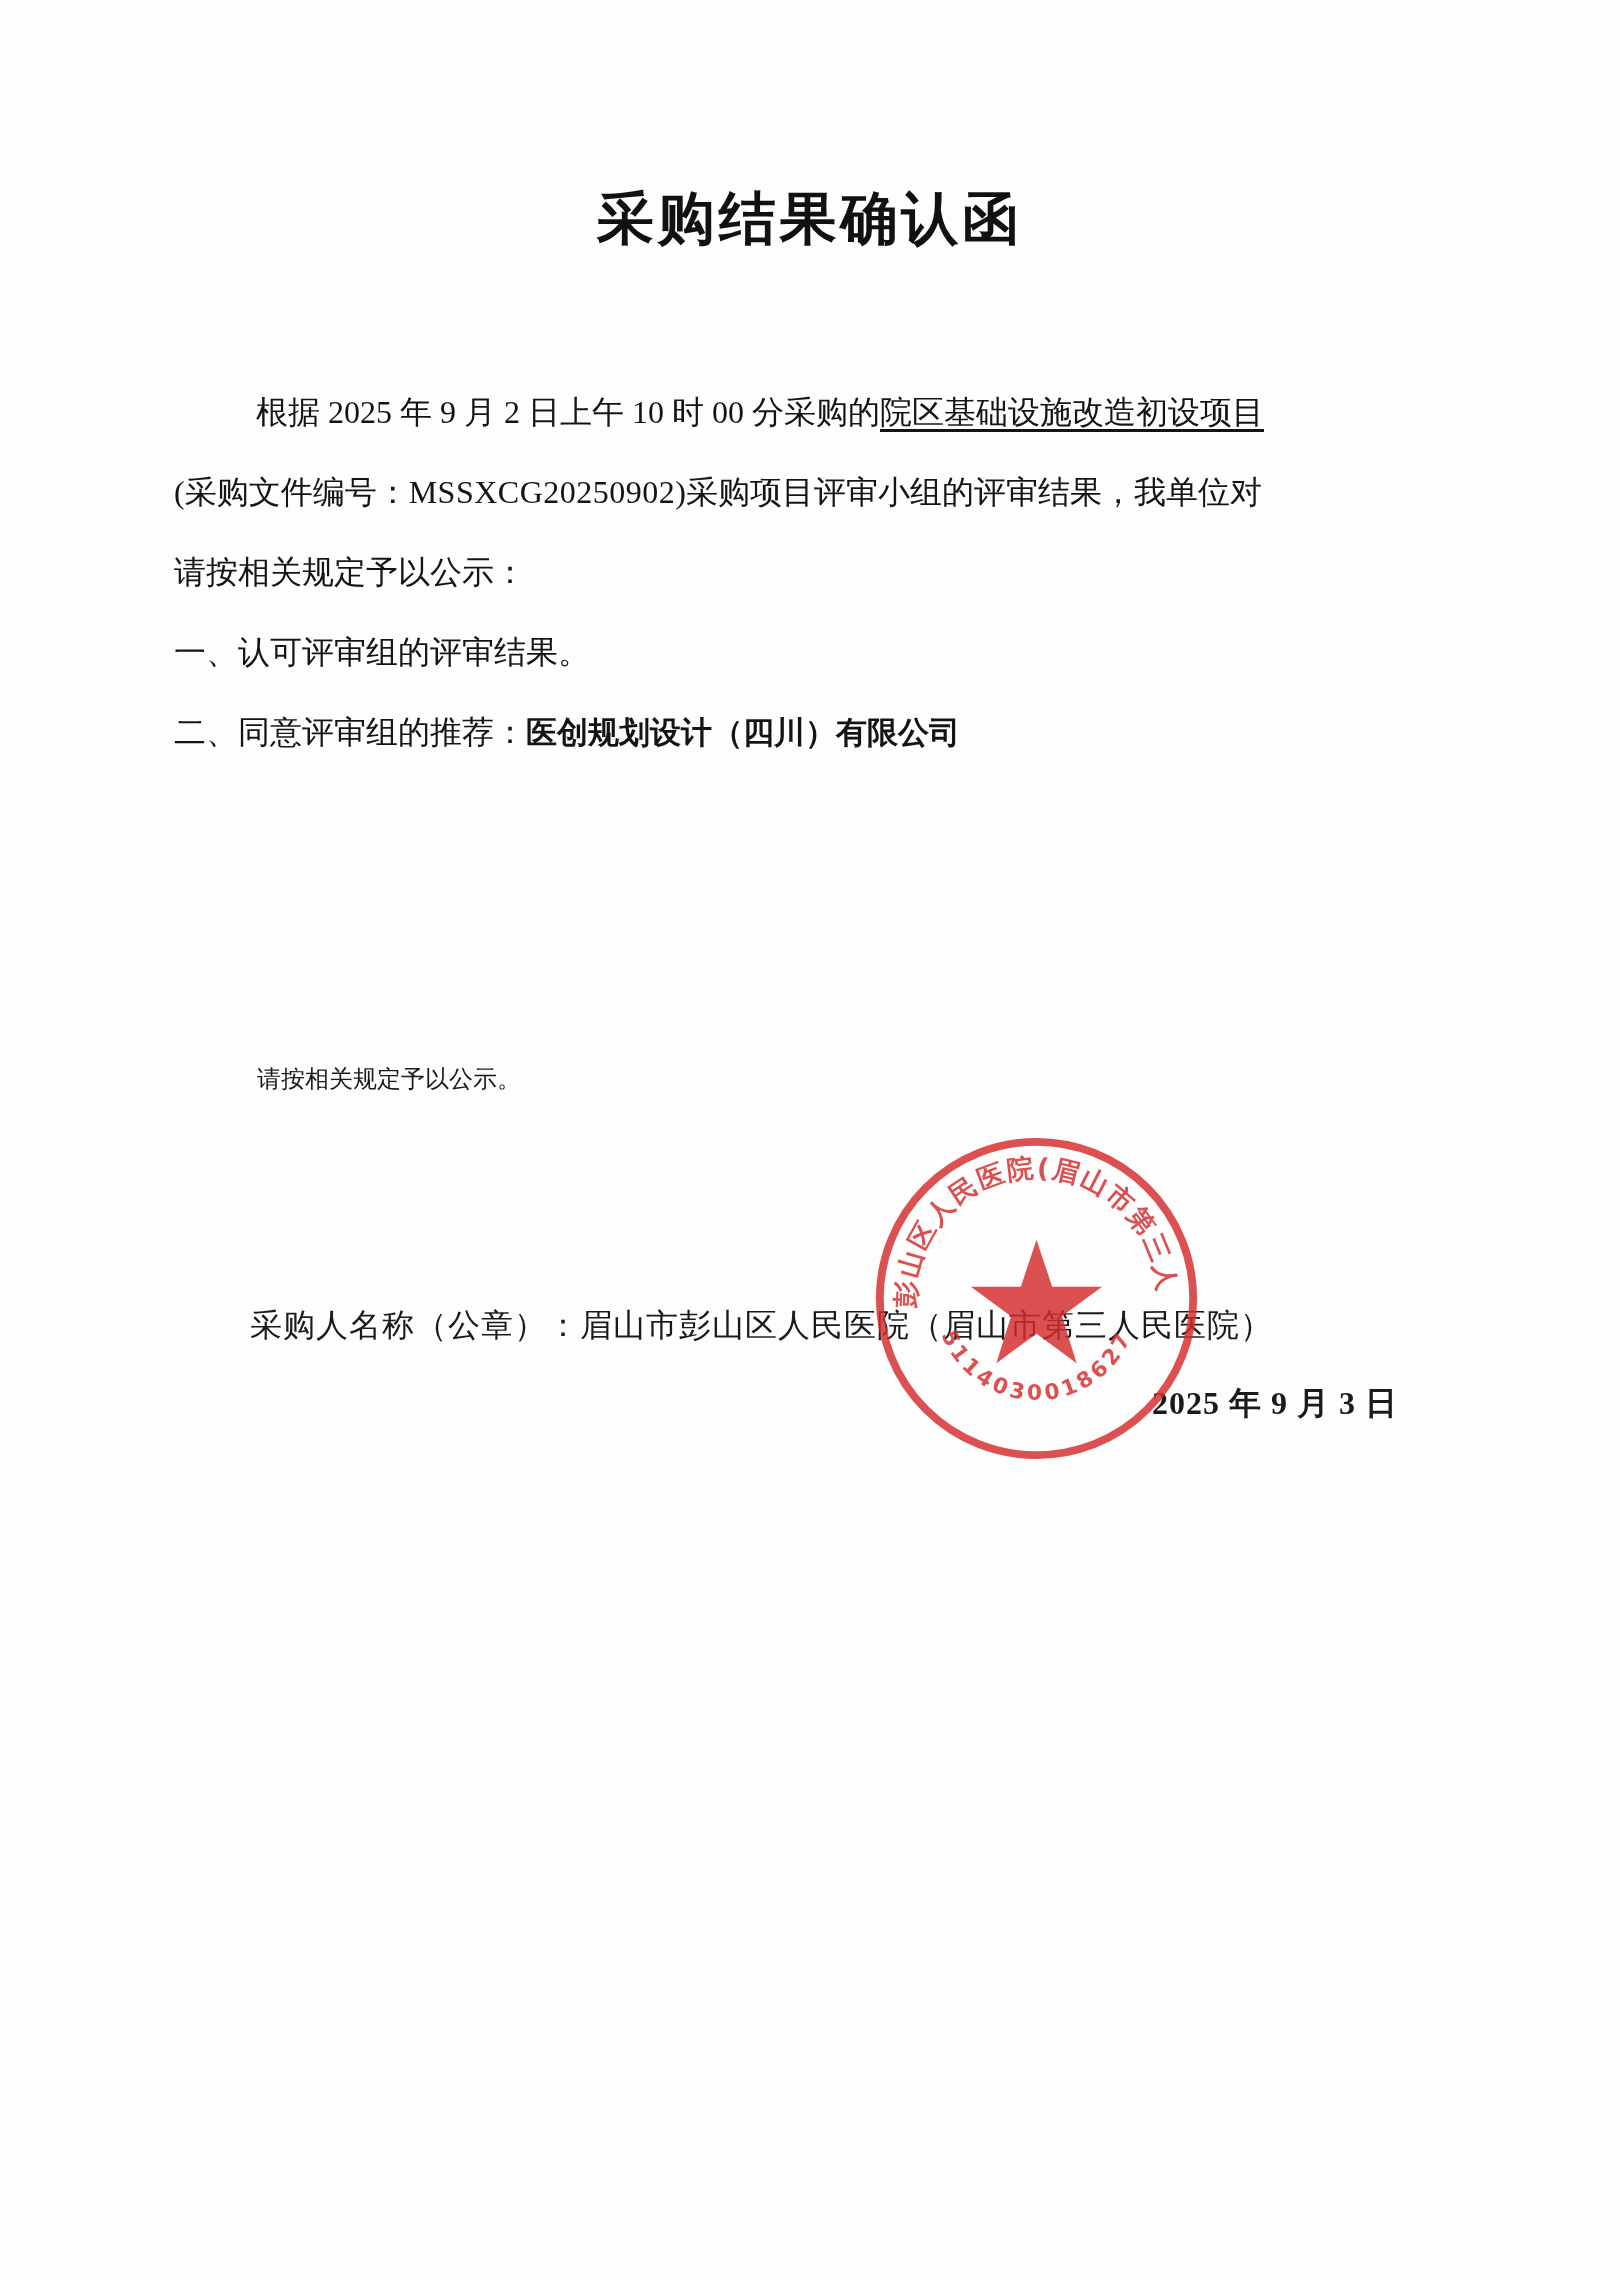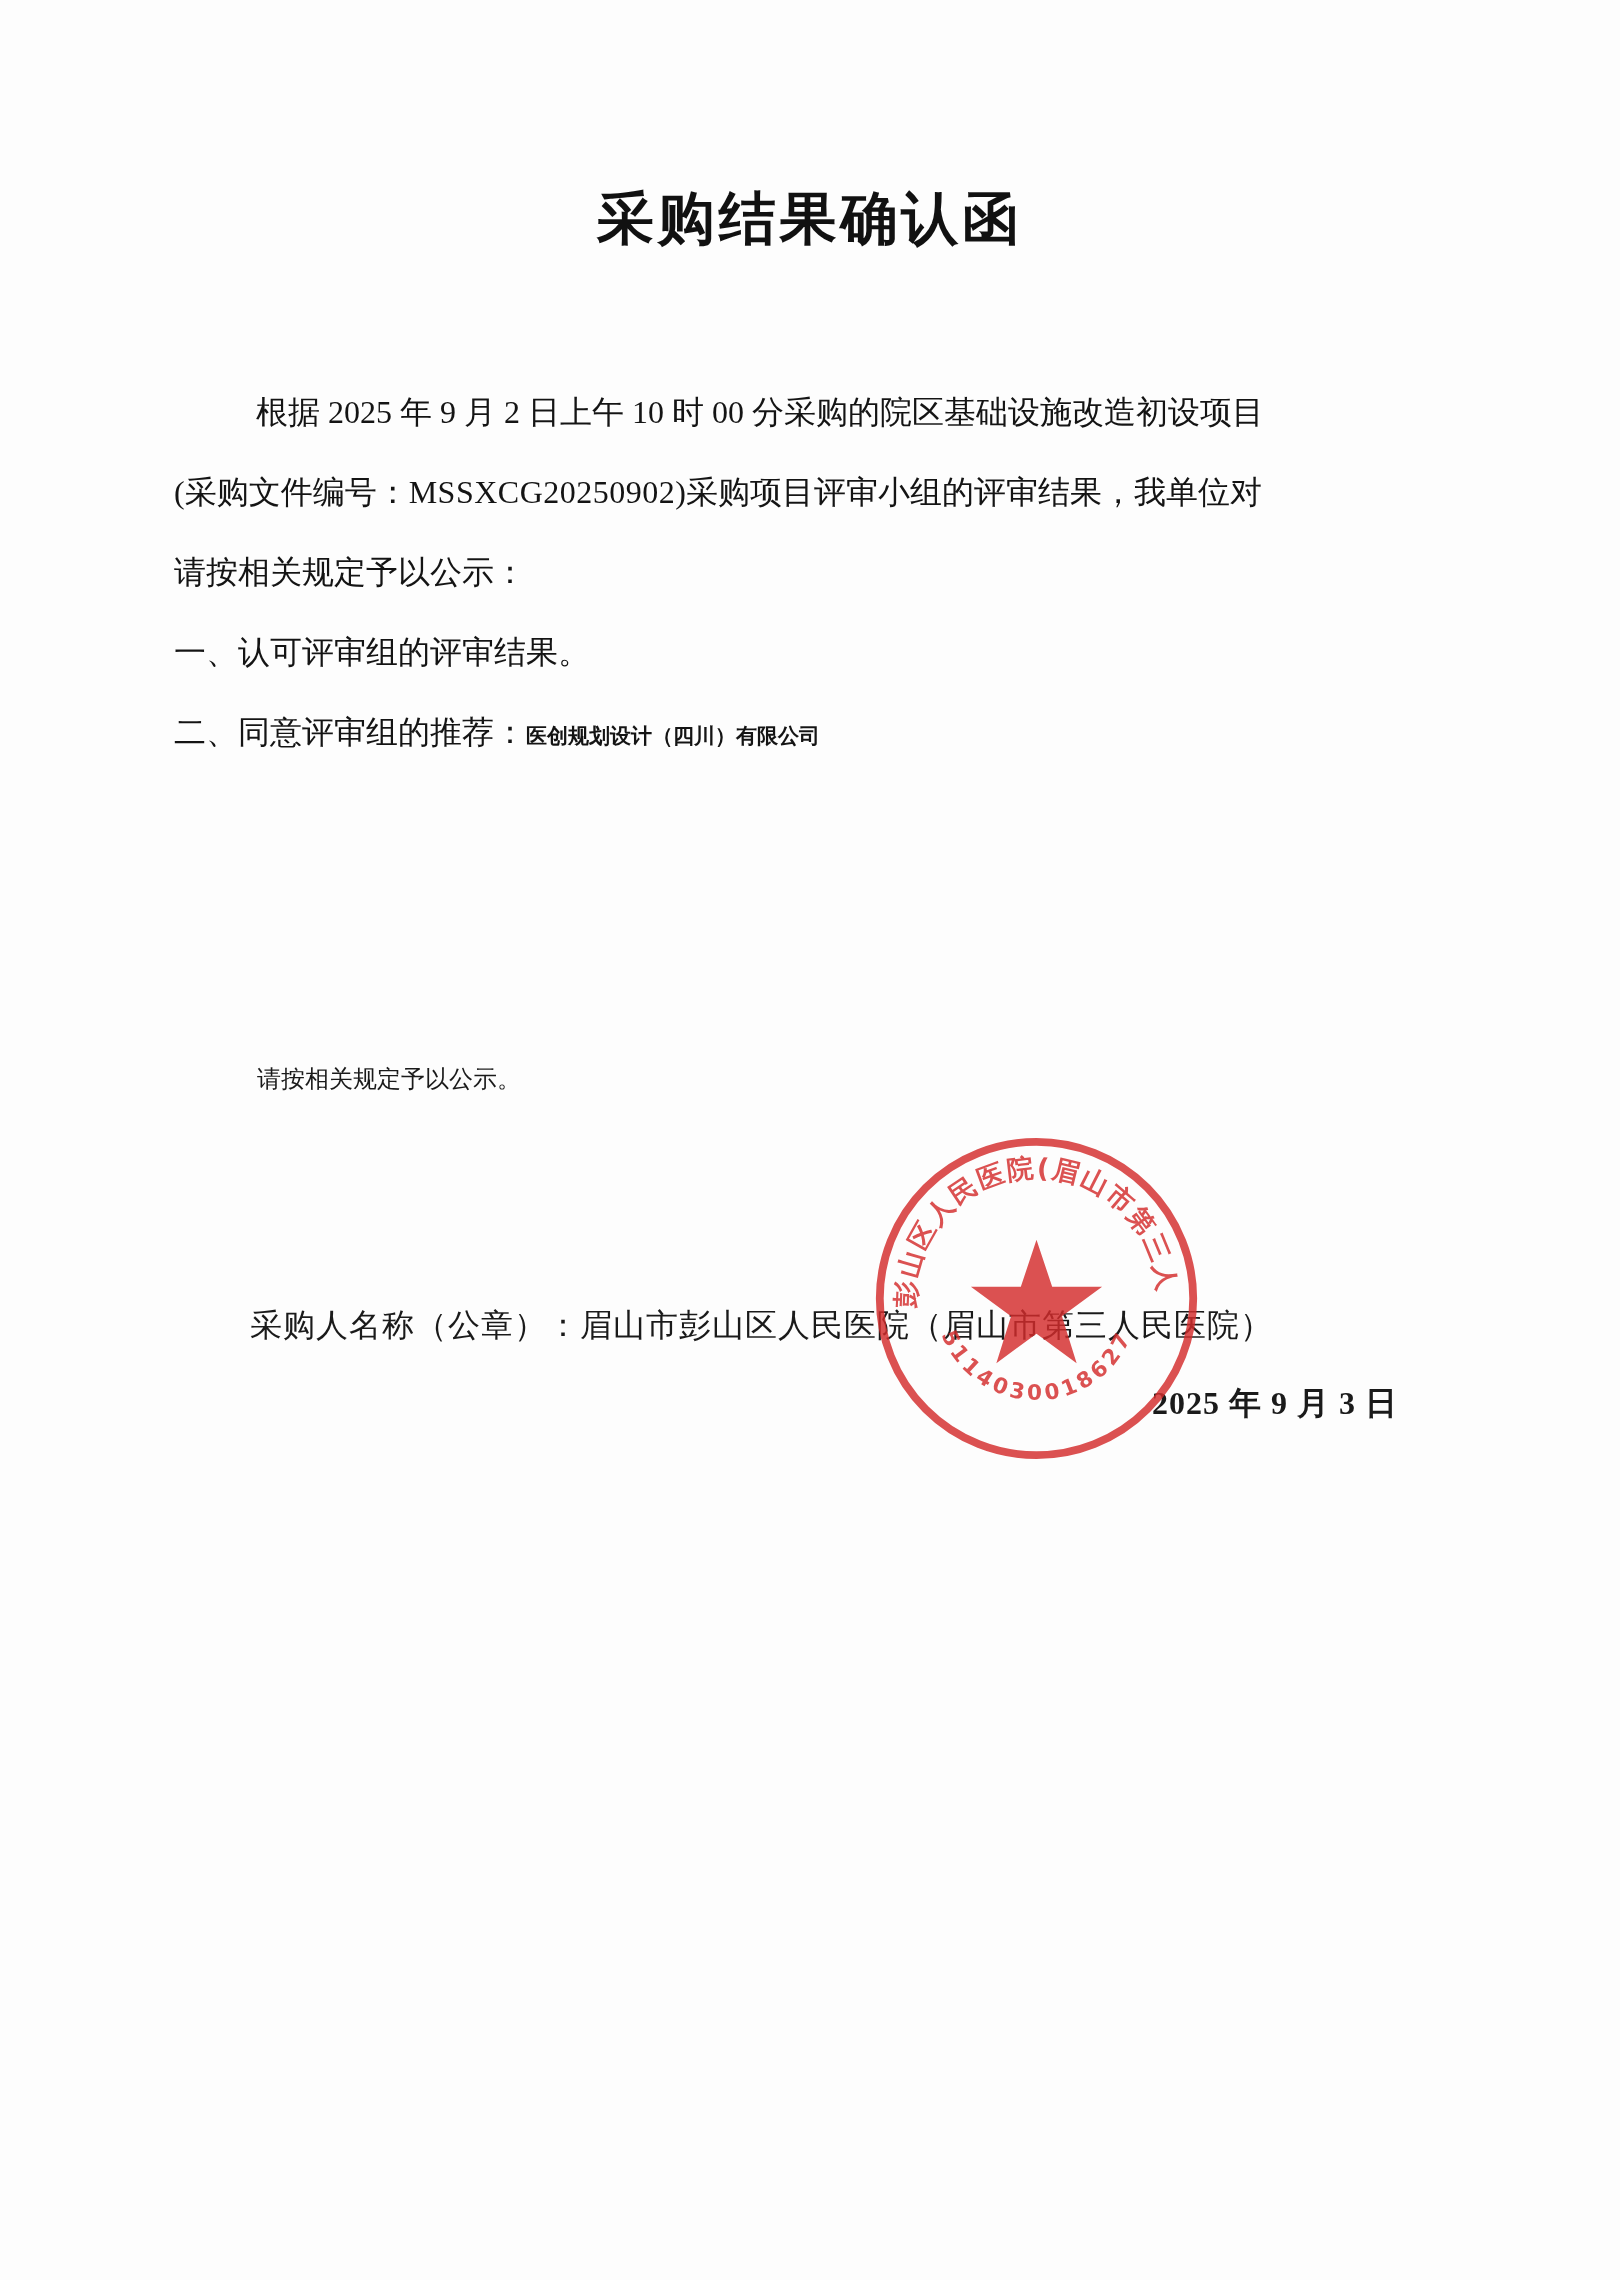--- a/index.html
+++ b/index.html
@@ -44,26 +44,27 @@
   }
   .para {
     text-indent: 0;
     margin: 0;
     white-space: normal;
   }
   .para.indent {
     text-indent: 82px;
   }
   .u {
+    text-decoration: underline;
     text-underline-offset: 5.9px;
   }
   .bold {
     font-weight: 700;
     font-family: Liberation Mono, monospace;
-    font-size: 21px;
+    font-size: 31px;
     margin-top: 41px;
   }
   .mono-num {
     font-family: "Liberation Mono", "DejaVu Sans Mono", monospace;
     font-size: 30px;
     letter-spacing: 0.5px;
   }
   .ascii {
     font-family: Liberation Serif, serif;
     letter-spacing: 0.5px;

